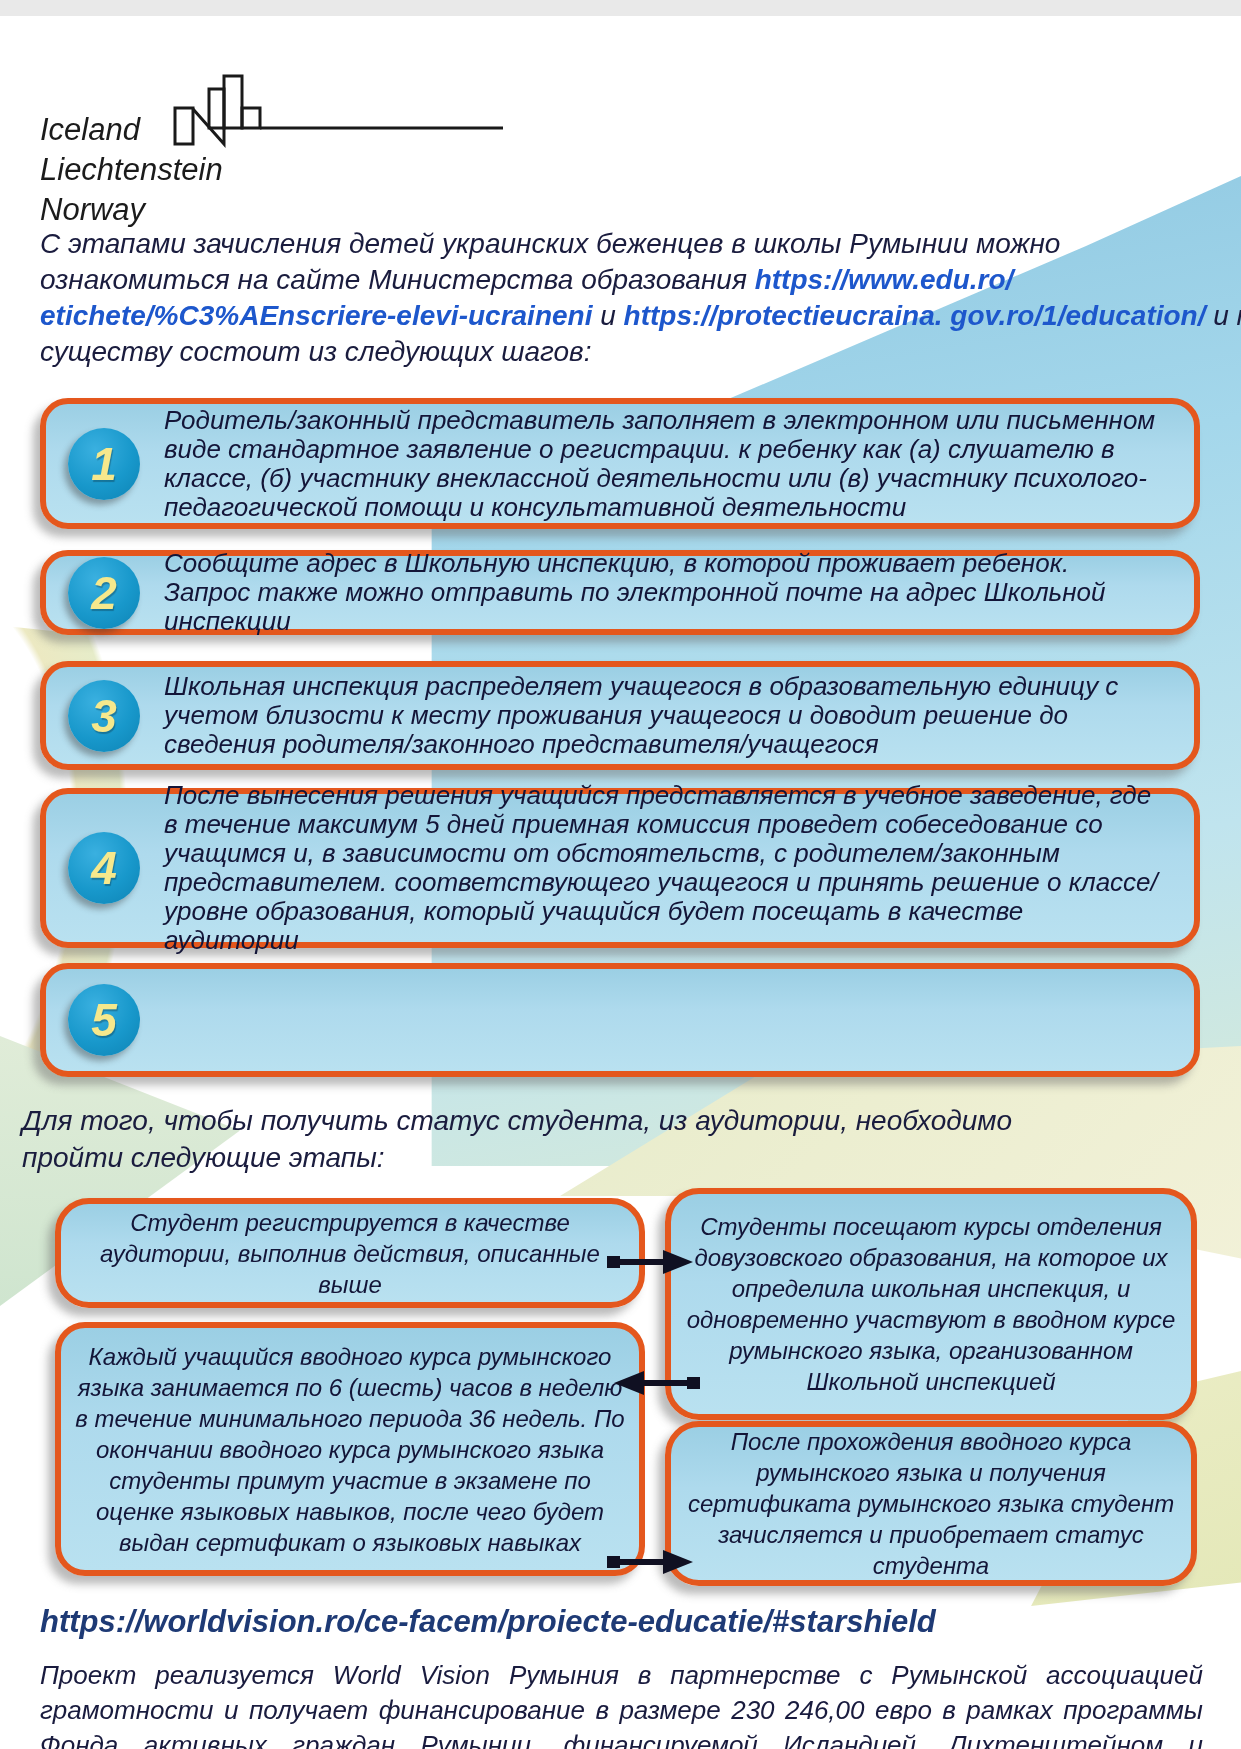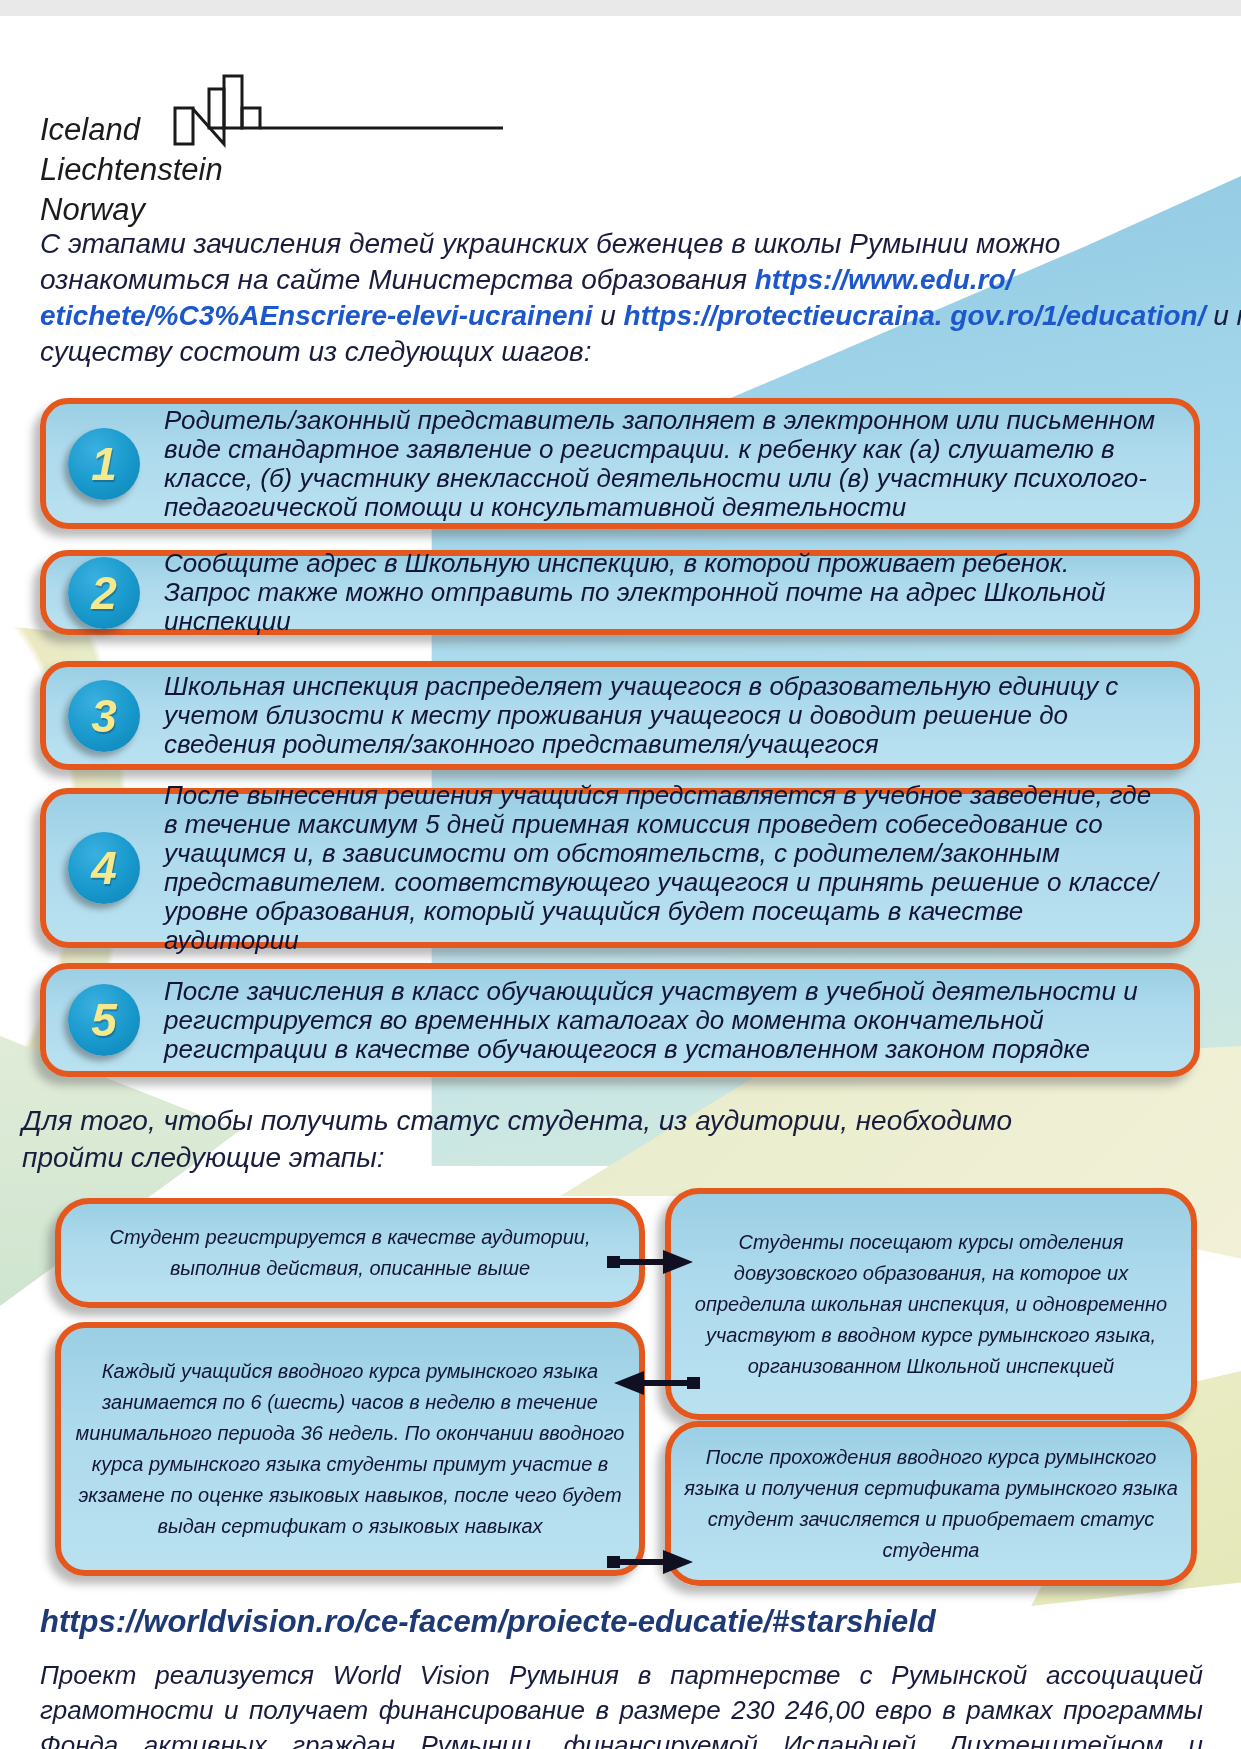--- a/index.html
+++ b/index.html
@@ -77,21 +77,21 @@
   
   .middle{position:absolute;left:22px;top:1086px;width:1060px;z-index:2;
     font-size:28px;line-height:37px;color:#1a1c3e;}
   
   .flow-box{
     position:absolute;z-index:1;box-sizing:border-box;
     border:6px solid #e4571d;border-radius:34px;
     background:linear-gradient(180deg,#9bcfe4 0%,#aedaed 40%,#b9e1f0 100%);
     box-shadow:-7px 8px 8px rgba(105,105,105,.45);
     display:flex;align-items:center;justify-content:center;
-    text-align:center;font-size:20px;line-height:31px;color:#131538;
+    text-align:center;font-size:24px;line-height:31px;color:#131538;
     padding:6px 10px;
   }
   .fb-l1{left:55px;top:1182px;width:590px;height:110px;}
   .fb-l2{left:55px;top:1306px;width:590px;height:254px;border-radius:30px;}
   .fb-r1{left:665px;top:1172px;width:532px;height:232px;}
   .fb-r2{left:665px;top:1405px;width:532px;height:165px;}
   .arrow{position:absolute;z-index:3;}
   .ar-a{left:605px;top:1229px;}
   .ar-b{left:612px;top:1350px;}
   .ar-c{left:605px;top:1529px;}
@@ -148,21 +148,20 @@
   <div class="step" style="top:645px;height:109px;">
     <div class="num-circle">3</div>
     <div class="step-text">Школьная инспекция распределяет учащегося в образовательную единицу с учетом близости к месту проживания учащегося и доводит решение до сведения родителя/законного представителя/учащегося</div>
   </div>
   <div class="step" style="top:772px;height:160px;">
     <div class="num-circle">4</div>
     <div class="step-text">После вынесения решения учащийся представляется в учебное заведение, где в течение максимум 5 дней приемная комиссия проведет собеседование со учащимся и, в зависимости от обстоятельств, с родителем/законным представителем. соответствующего учащегося и принять решение о классе/уровне образования, который учащийся будет посещать в качестве аудитории</div>
   </div>
   <div class="step" style="top:947px;height:114px;">
     <div class="num-circle">5</div>
-    <div class="step-text">После зачисления в класс обучающийся участвует в учебной деятельности и регистрируется во временных каталогах до момента окончательной регистрации в качестве обучающегося в установленном законом порядке</div>
   </div>
 
   <div class="middle">Для того, чтобы получить статус студента, из аудитории, необходимо пройти следующие этапы:</div>
 
   <div class="flow-box fb-l1">
     <div>Студент регистрируется в качестве аудитории, выполнив действия, описанные выше</div>
   </div>
   <div class="flow-box fb-r1">
     <div>Студенты посещают курсы отделения довузовского образования, на которое их определила школьная инспекция, и одновременно участвуют в вводном курсе румынского языка, организованном Школьной инспекцией</div>
   </div>

